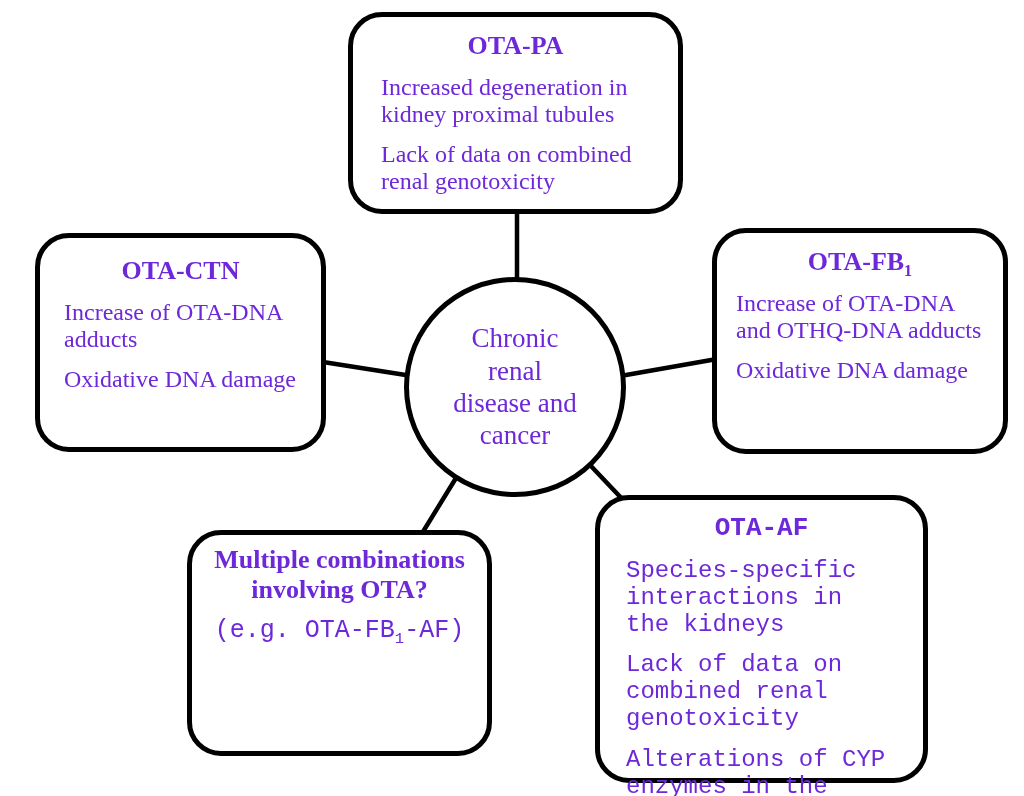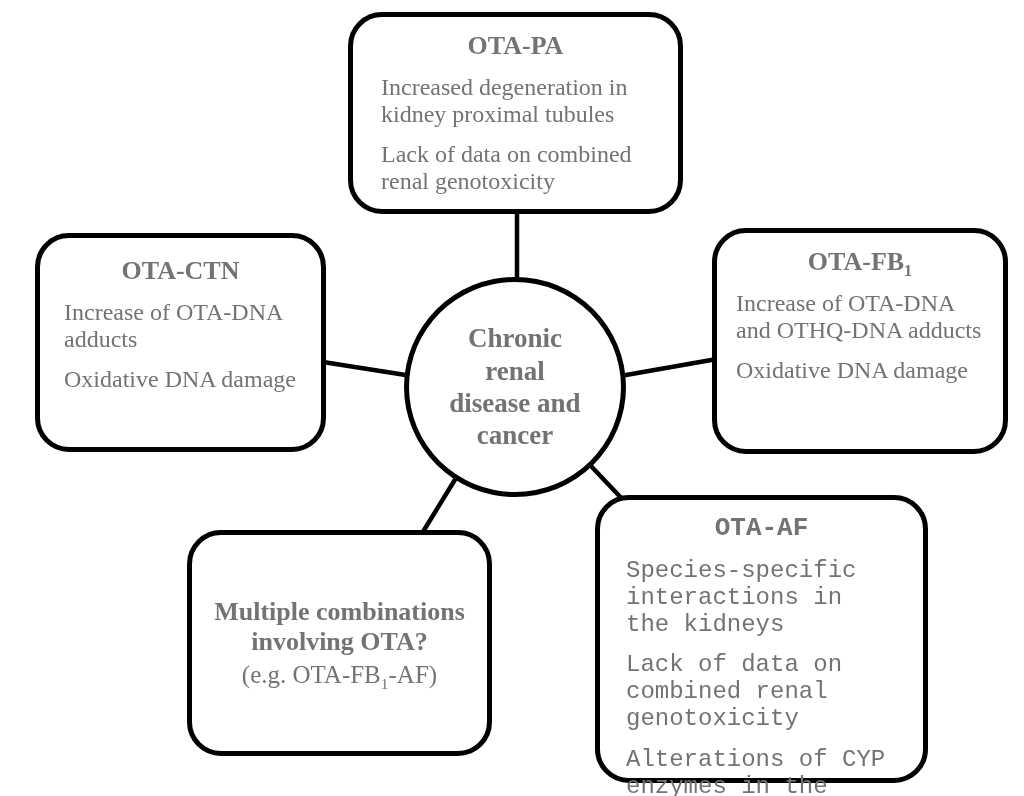--- a/index.html
+++ b/index.html
@@ -1,21 +1,21 @@
 <!DOCTYPE html>
 <html><head>
 <meta charset="utf-8">
 <style>
   html,body { margin:0; padding:0; background:#ffffff; }
   .canvas {
     position:relative;
     width:1024px; height:796px;
     background:#ffffff;
     font-family:"Liberation Serif", serif;
-    color:#737373;
+    color:#6d28d9;
     overflow:hidden;
   }
   .connectors { position:absolute; left:0; top:0; }
 
   .node {
     position:absolute;
     box-sizing:border-box;
     background:#ffffff;
     border:5px solid #000;
     border-radius:34px;
@@ -33,36 +33,36 @@
     margin:13px 0 0 0;
   }
   sub { font-size:62%; line-height:0; }
 
   #node-ota-pa   { left:348px; top:12px;  width:335px; height:202px; padding:4px 28px; }
   #node-ota-ctn  { left:35px;  top:233px; width:291px; height:219px; padding:8px 24px; }
   #node-ota-fb1  { left:712px; top:228px; width:296px; height:226px; padding:4px 19px; }
   #node-ota-af   { left:595px; top:495px; width:333px; height:288px; padding:4px 26px;font-family:Liberation Mono, monospace; }
   #node-multiple {
     left:187px; top:530px; width:305px; height:226px; padding:10px 20px;
-    display:flex; flex-direction:column; justify-content:center;
+    display:flex; flex-direction:column; 
   }
   #node-multiple .node-title { margin:0; }
-  #node-multiple .example { text-align:center; font-size:25px; margin:4px 0 0 0; }
+  #node-multiple .example { text-align:center; font-size:25px; margin:12px 0 0 0;font-family:Liberation Mono, monospace; }
 
   .hub {
     position:absolute;
     left:404px; top:277px; width:222px; height:220px;
     box-sizing:border-box;
     background:#ffffff;
     border:5px solid #000;
     border-radius:50%;
     display:flex; align-items:center; justify-content:center;
   }
   .hub-label {
-    font-weight:bold;
+    font-weight:normal;
     font-size:27px;
     line-height:1.2;
     text-align:center;
     white-space:pre-line;
   }
 </style>
 </head>
 <body>
 
 <div class="canvas">

